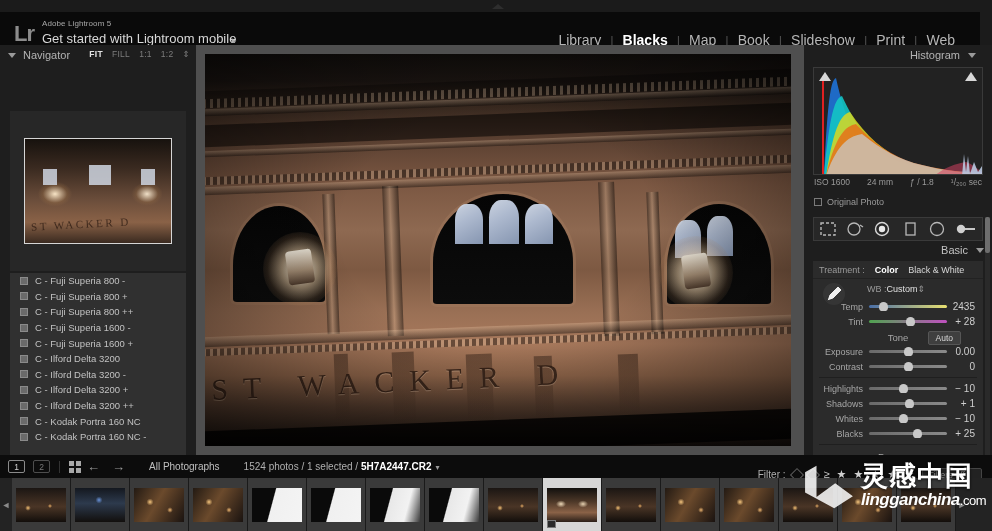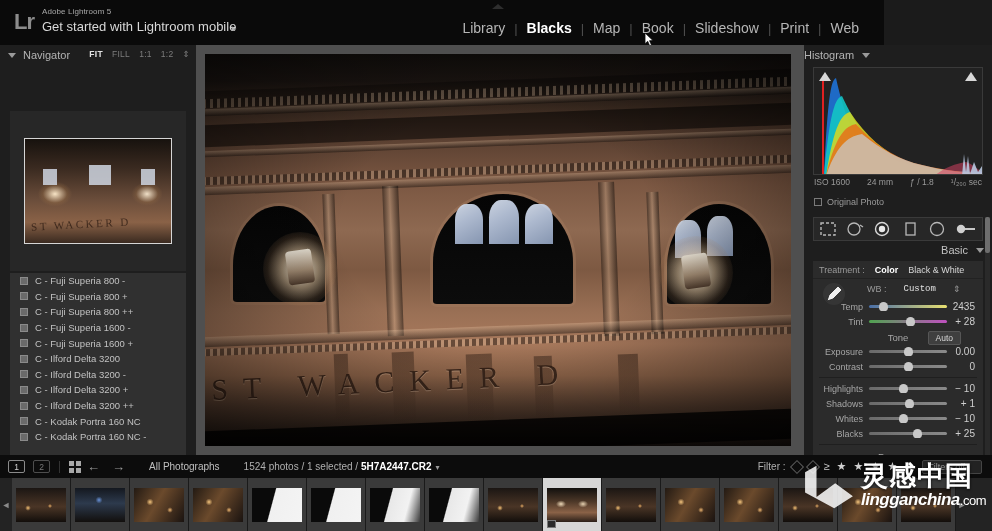--- a/index.html
+++ b/index.html
@@ -10,21 +10,21 @@
     overflow: hidden;
   }
   #app {
     position: relative;
     width: 992px; height: 531px;
     background: #1b1b1b;
   }
 
   
   #header {
-    position: absolute; left: 0; top: 0; width: 884px; height: 45px;
+    position: absolute; left: 0; top: 12px; width: 980px; height: 45px;
     background: #0a0a0a;
   }
   .lr-logo {
     position: absolute; left: 14px; top: 9px;
     font-size: 22px; font-weight: bold; color: #8c8c8c;
     letter-spacing: -1px; font-family: "Liberation Sans", sans-serif;
   }
   .brand-small {
     position: absolute; left: 42px; top: 7px;
     font-size: 8px; color: #a8a8a8; letter-spacing: .1px;
@@ -209,22 +209,22 @@
     position: absolute; inset: 0;
     background: radial-gradient(ellipse at 50% 45%, transparent 38%, rgba(0,0,0,.55) 100%);
   }
 
   
   #right-panel {
     position: absolute; right: 0; top: 45px; width: 188px; height: 410px;
     background: #1e1e1e;
   }
   .rp-head {
-    height: 20px; display: flex; align-items: center; justify-content: flex-start;
-    padding-right: 4px; font-size: 11px; color: #b4b4b4;
+    height: 20px; display: flex; align-items: center; justify-content: flex-end;
+    padding-right: 16px; font-size: 11px; color: #b4b4b4;
   }
   .tri-r {
     width: 0; height: 0; margin-left: 8px;
     border-left: 4px solid transparent; border-right: 4px solid transparent;
     border-top: 5px solid #9a9a9a;
   }
   #histogram {
     position: absolute; left: 9px; top: 22px; width: 170px; height: 108px;
     background: #222; border: 1px solid #3a3a3a;
     overflow: hidden;
@@ -262,23 +262,23 @@
   }
   .treat-row {
     display: flex; align-items: center; height: 18px;
     padding-left: 6px; font-size: 9px; color: #9a9a9a;
     border-bottom: 1px solid #222;
   }
   .treat-opt { color: #d8d8d8; margin-left: 10px; }
   .treat-opt.on { color: #fff; font-weight: bold; }
   .wb-row {
     display: flex; align-items: center; height: 20px;
-    font-size: 9px; color: #9a9a9a; padding-left: 54px; gap: 17px;
-  }
-  .wb-val { color: #e0e0e0; font-family: Liberation Mono, monospace; }
+    font-size: 9px; color: #9a9a9a; padding-left: 54px; gap: 0;
+  }
+  .wb-val { color: #e0e0e0; }
   .sld {
     display: flex; align-items: center; height: 15px;
     font-size: 9px; color: #a6a6a6;
   }
   .sld .lbl { width: 56px; text-align: right; padding-right: 6px; }
   .sld .track {
     position: relative; width: 78px; height: 3px; border-radius: 2px;
     background: linear-gradient(to right, #6a6a6a, #8a8a8a);
   }
   .sld .track.temp { background: linear-gradient(to right, #4a6fa8, #e8e070); }
@@ -341,21 +341,21 @@
   .scr-btn.dim { border-color: #4e4e4e; color: #777; }
   .tb-sep { width: 1px; height: 12px; background: #333; margin: 0 9px; }
   .grid-ico { display: grid; grid-template-columns: 5px 5px; gap: 2px; cursor: pointer; }
   .grid-ico i { width: 5px; height: 5px; background: #a8a8a8; display: block; }
   .arw { color: #9a9a9a; font-size: 13px; margin: 0 6px; cursor: pointer; }
   #all-photos { margin-left: 18px; color: #c0c0c0; }
   #photo-count { margin-left: 24px; color: #b0b0b0; }
   #photo-count b { color: #fff; }
   .cnt-arrow { color: #9a9a9a; margin-left: 4px; font-size: 8px; }
   #filter-area {
-    position: absolute; right: 10px; top: 0; height: 23px;
+    position: absolute; right: 10px; top: 8px; height: 23px;
     display: flex; align-items: center; gap: 6px;
     font-size: 10px; color: #b0b0b0;
   }
   .flag { width: 10px; height: 10px; transform: rotate(45deg); border: 1px solid #5c5c5c; }
   .stars { color: #cfcfcf; font-size: 11px; letter-spacing: 2px; }
   .filter-box {
     background: #222; border: 1px solid #444; color: #999;
     font-size: 9px; padding: 1px 16px 1px 5px; border-radius: 2px;
   }
 

